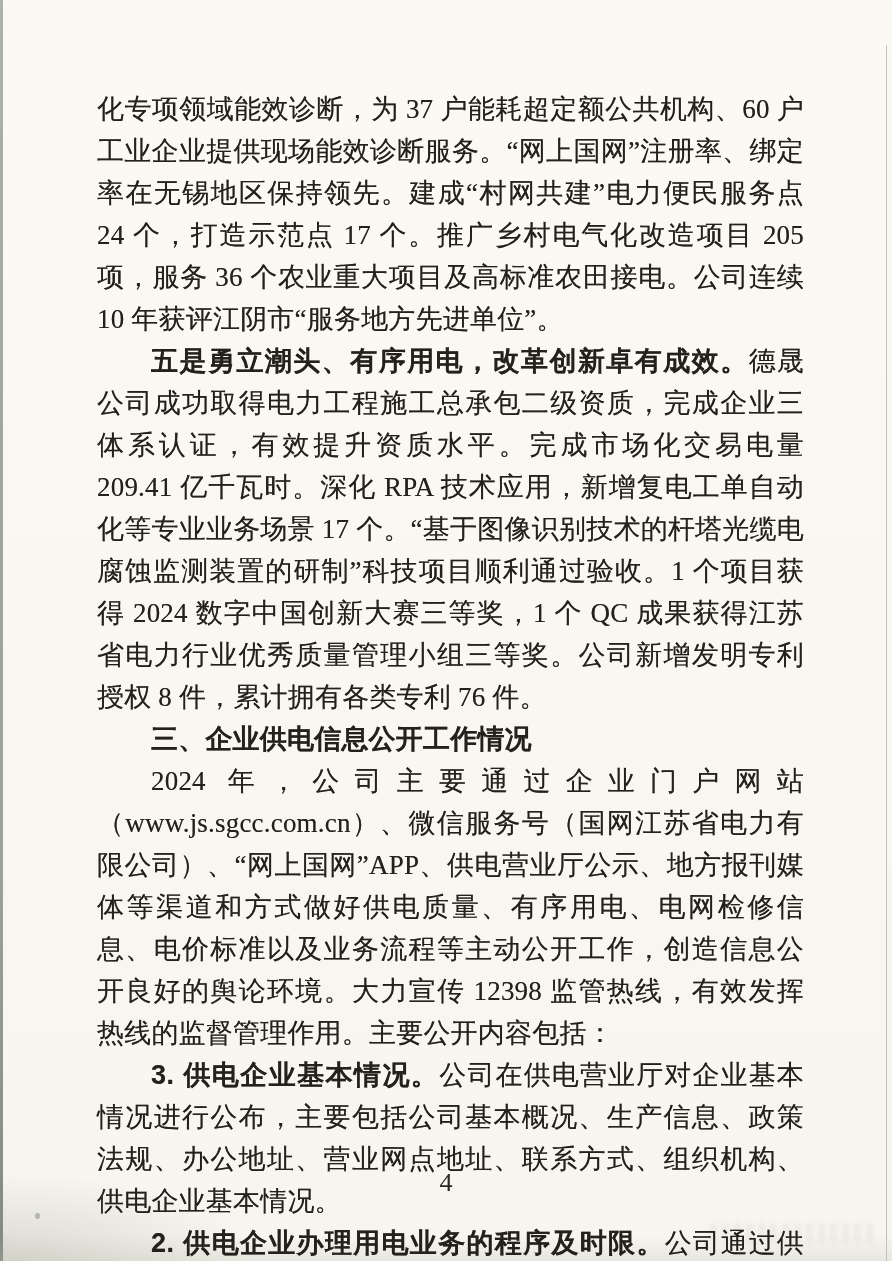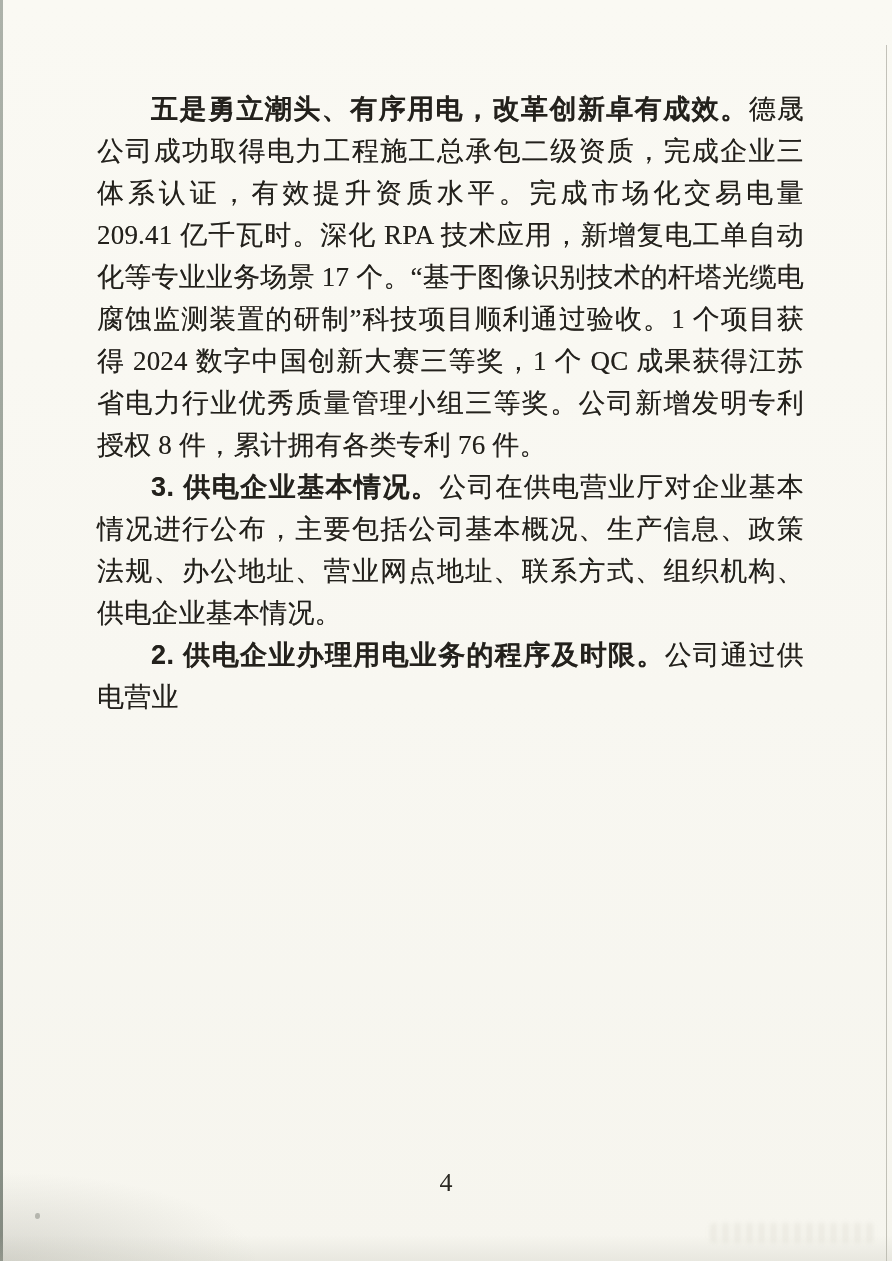--- a/index.html
+++ b/index.html
@@ -72,24 +72,27 @@
 
   <div class="edge-left"></div>
   <div class="scan-line-right"></div>
   <div class="corner-shadow"></div>
   <div class="bottom-shade"></div>
   <div class="smudge"></div>
   <div class="speck"></div>
 
   <main class="content">
 
+    <p>化专项领域能效诊断，为 37 户能耗超定额公共机构、60 户工业企业提供现场能效诊断服务。“网上国网”注册率、绑定率在无锡地区保持领先。建成“村网共建”电力便民服务点 24 个，打造示范点 17 个。推广乡村电气化改造项目 205 项，服务 36 个农业重大项目及高标准农田接电。公司连续 10 年获评江阴市“服务地方先进单位”。</p>
 
     <p class="indent"><b class="hei">五是勇立潮头、有序用电，改革创新卓有成效。</b><span>德晟公司成功取得电力工程施工总承包二级资质，完成企业三体系认证，有效提升资质水平。完成市场化交易电量 209.41 亿千瓦时。深化 RPA 技术应用，新增复电工单自动化等专业业务场景 17 个。“基于图像识别技术的杆塔光缆电腐蚀监测装置的研制”科技项目顺利通过验收。1 个项目获得 2024 数字中国创新大赛三等奖，1 个 QC 成果获得江苏省电力行业优秀质量管理小组三等奖。公司新增发明专利授权 8 件，累计拥有各类专利 76 件。</span></p>
 
+    <h2 class="indent hei">三、企业供电信息公开工作情况</h2>
 
+    <p class="indent">2024 年，公司主要通过企业门户网站（www.js.sgcc.com.cn）、微信服务号（国网江苏省电力有限公司）、“网上国网”APP、供电营业厅公示、地方报刊媒体等渠道和方式做好供电质量、有序用电、电网检修信息、电价标准以及业务流程等主动公开工作，创造信息公开良好的舆论环境。大力宣传 12398 监管热线，有效发挥热线的监督管理作用。主要公开内容包括：</p>
 
     <p class="indent"><b class="hei">3. 供电企业基本情况。</b><span>公司在供电营业厅对企业基本情况进行公布，主要包括公司基本概况、生产信息、政策法规、办公地址、营业网点地址、联系方式、组织机构、供电企业基本情况。</span></p>
 
     <p class="indent"><b class="hei">2. 供电企业办理用电业务的程序及时限。</b><span>公司通过供电营业</span></p>
 
   </main>
 
   <div class="page-num">4</div>
 
 </div>

